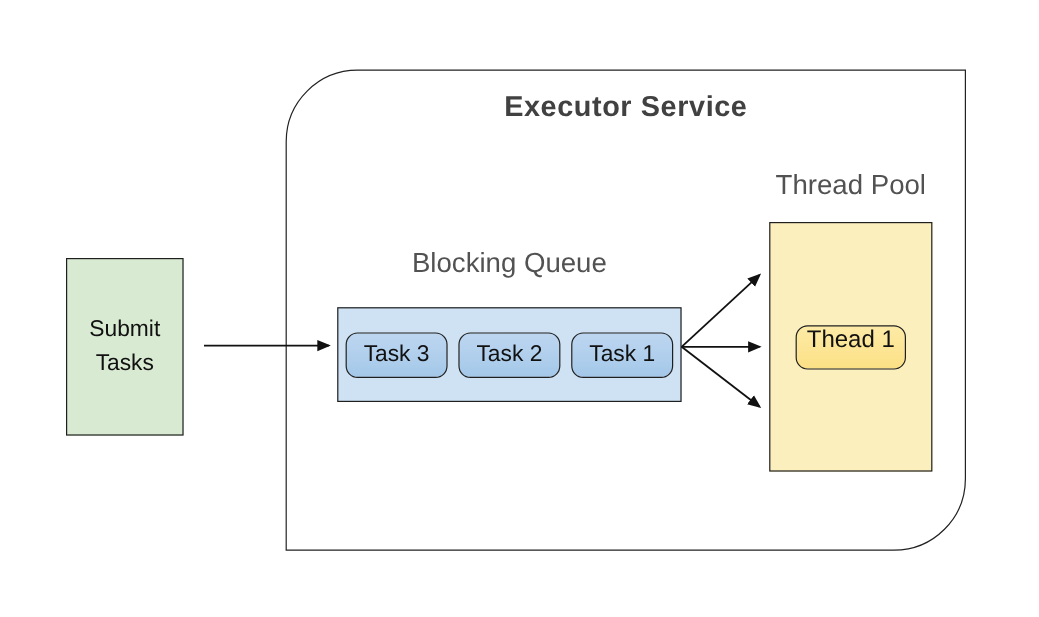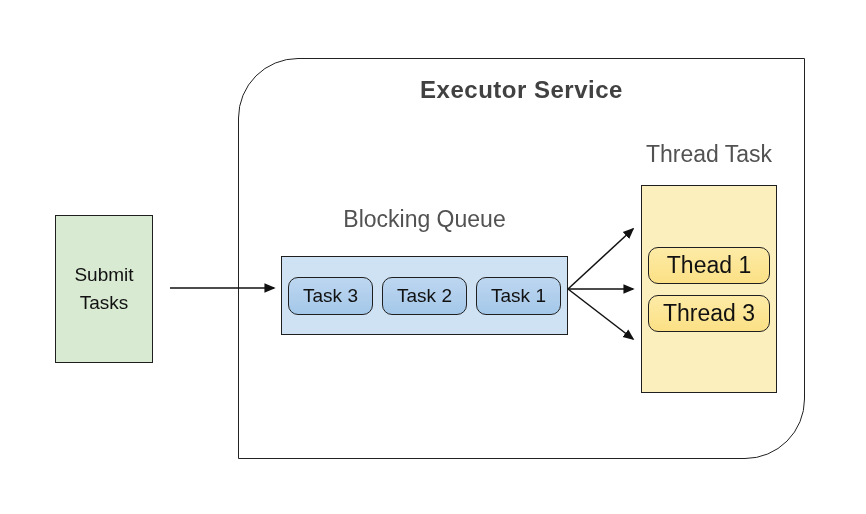--- a/index.html
+++ b/index.html
@@ -109,30 +109,29 @@
     box-sizing: border-box;
     background: var(--pool-bg, #fcefbe);
     border: 1.5px solid var(--border, #1f1f1f);
     display: flex;
     flex-direction: column;
     align-items: center;
     justify-content: center;
     gap: 11px;
   }
   .thread-box {
-    width: 122px;
+    width: 92px;
     height: 37px;
     box-sizing: border-box;
     background: linear-gradient(180deg, #fdeba6 0%, var(--thread-bg, #fbe085) 100%);
     border: 1.5px solid var(--border, #1f1f1f);
     border-radius: 10px;
     display: flex;
-    align-items: center;
     justify-content: center;
-    font-size: 23px;
+    font-size: 20px;
   }
   .arrows-overlay {
     position: absolute;
     left: 0;
     top: 0;
     width: 866px;
     height: 514px;
     pointer-events: none;
   }
 </style>
@@ -155,27 +154,24 @@
       <span>Task 3</span>
     </div>
     <div class="task-box">
       <span>Task 2</span>
     </div>
     <div class="task-box">
       <span>Task 1</span>
     </div>
   </div>
 
-  <div class="section-label pool-label">Thread Task</div>
+  <div class="section-label pool-label">Thread Pool</div>
   <div class="pool-box">
     <div class="thread-box">
       <span>Thead 1</span>
-    </div>
-    <div class="thread-box">
-      <span>Thread 3</span>
     </div>
   </div>
 
   <svg class="arrows-overlay" viewBox="0 0 866 514" xmlns="http://www.w3.org/2000/svg">
     <defs>
       <marker id="arrowhead" viewBox="0 0 10 10" refX="8.5" refY="5" markerWidth="7.5" markerHeight="7.5" orient="auto-start-reverse">
         <path d="M 0 0.8 L 10 5 L 0 9.2 z" fill="#111111"></path>
       </marker>
     </defs>
     <line x1="170" y1="288" x2="274" y2="288" stroke="#111111" stroke-width="1.5" marker-end="url(#arrowhead)"></line>

